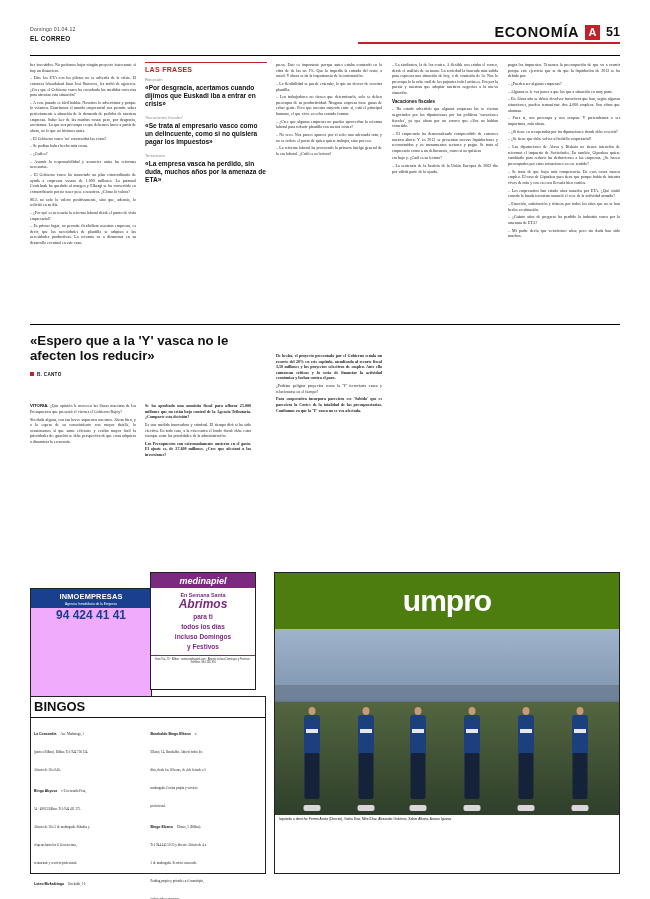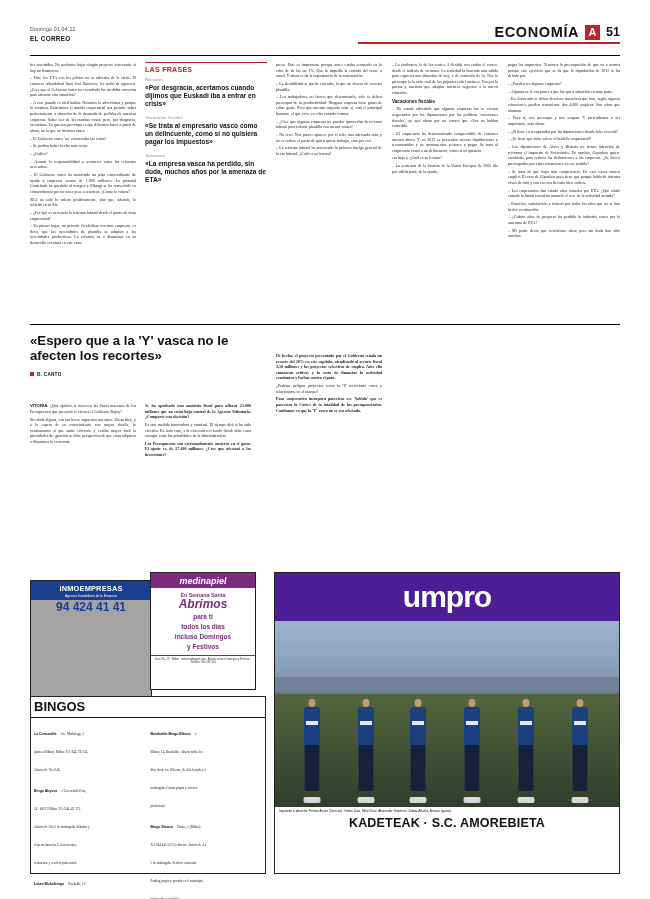--- a/index.html
+++ b/index.html
@@ -200,23 +200,23 @@
   
   .zone-ads {
     position: absolute;
     left: 0;
     top: 548px;
     width: 590px;
     height: 302px;
   }
   .ad-box { position: absolute; box-sizing: border-box; }
   .ad-inmo {
-    left: 0; top: 8px; width: 122px; height: 118px;
+    left: 0; top: 16px; width: 122px; height: 118px;
     border: 0.8px solid #222;
-    background: #a3a3a3;
+    background: #f0abfc;
     text-align: center;
   }
   .inmo-bar {
     background: #1b3f8f;
     color: #fff;
     font-family: "Liberation Sans", sans-serif;
     font-size: 7.4px;
     font-weight: bold;
     letter-spacing: .2px;
     padding: 2.5px 0 1px;
@@ -320,22 +320,22 @@
     line-height: 1.3;
     color: #222;
     text-align: justify;
   }
   .ad-umpro {
     left: 244px; top: 0; width: 346px; height: 302px;
     border: 0.8px solid #222;
     background: #fff;
   }
   .umpro-top {
-    height: 48px;
-    background: #4c1d95;
+    height: 56px;
+    background: #4d7c0f;
     position: relative;
   }
   .umpro-word {
     position: absolute;
     left: 50%;
     top: 50%;
     transform: translate(-50%, -50%);
     color: #fff;
     font-family: "Liberation Sans", sans-serif;
     font-size: 30px;
@@ -516,21 +516,21 @@
         <p>– Las diputaciones de Álava y Bizkaia no tienen intención de reformar el impuesto de Sociedades. En cambio, Gipuzkoa quiere cambiarlo para reducir las deducciones a las empresas. ¿Se hacen preocupados por estas actuaciones en ese sentido?</p>
         <p>– Se trata de que haya más competencia. De esos casos menos empleo. El caso de Gipuzkoa pues tiene que porque había de intentar vivos de más y con eso nos llevaría bien caritos.</p>
         <p>– Los empresarios han estado años nazados por ETA. ¿Qué sintió cuando la banda terrorista anunció el cese de la actividad armada?</p>
         <p>– Emoción, satisfacción y tristeza por todos los años que no se han hecho en situación.</p>
         <p>– ¿Cuánto años de progreso ha perdido la industria vasca por la amenaza de ETA?</p>
         <p>– Mi padre decía que veinticinco años; pero sin duda han sido muchos.</p>
       </div>
     </div>
 
     <div class="zone-mid">
-      <div class="big-quote">«Espero que a la 'Y' vasca no le afecten los recortes»</div>
+      <div class="big-quote">«Espero que a la 'Y' vasca no le afecten los reducir»</div>
       <div class="byline">
         <span class="byline-sq"></span>
         <span class="byline-name">B. CANTO</span>
       </div>
 
       <div class="m1 col-text">
         <p>
           <span class="dateline">VITORIA.</span>
           <span>¿Que opinión le merecen las líneas maestras de los Presupuestos que presentó el viernes el Gobierno Rajoy?</span>
         </p>
@@ -641,19 +641,18 @@
           </div>
           <div class="rider" style="left:292px;">
             <span class="head"></span>
               <span class="torso"></span>
               <span class="legs"></span>
               <span class="shoes"></span>
           </div>
         </div>
         <div class="umpro-caption">Izquierda a derecha: Fermin Arrate (Director), Gorka Diaz, Mikel Diaz, Alexander Gutiérrez, Xabier Alkorta, Ansara Iguarza</div>
         <div class="umpro-foot">
-          <div class="umpro-team">KADETEAK · S.C. AMOREBIETA</div>
         </div>
       </div>
     </div>
 
   </div>
 </div>
 
 </body></html>

